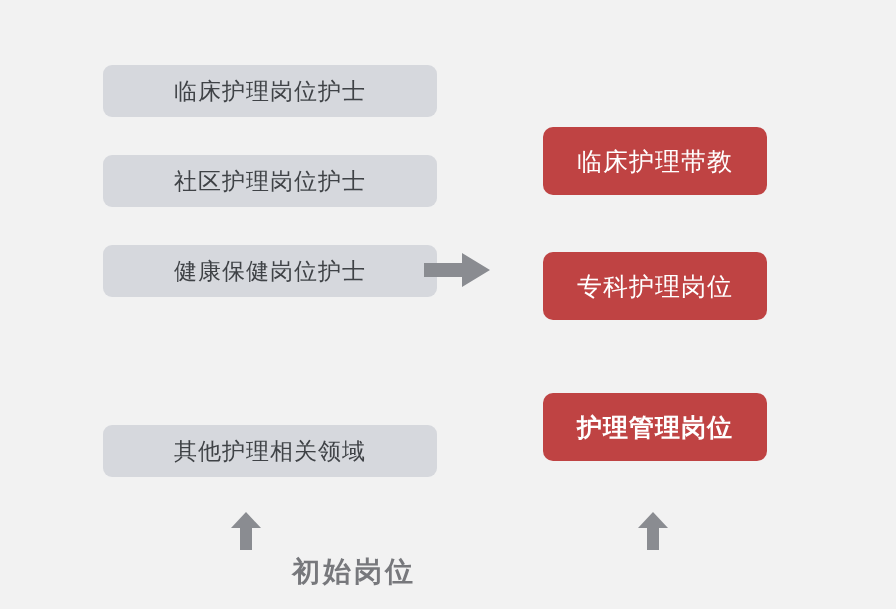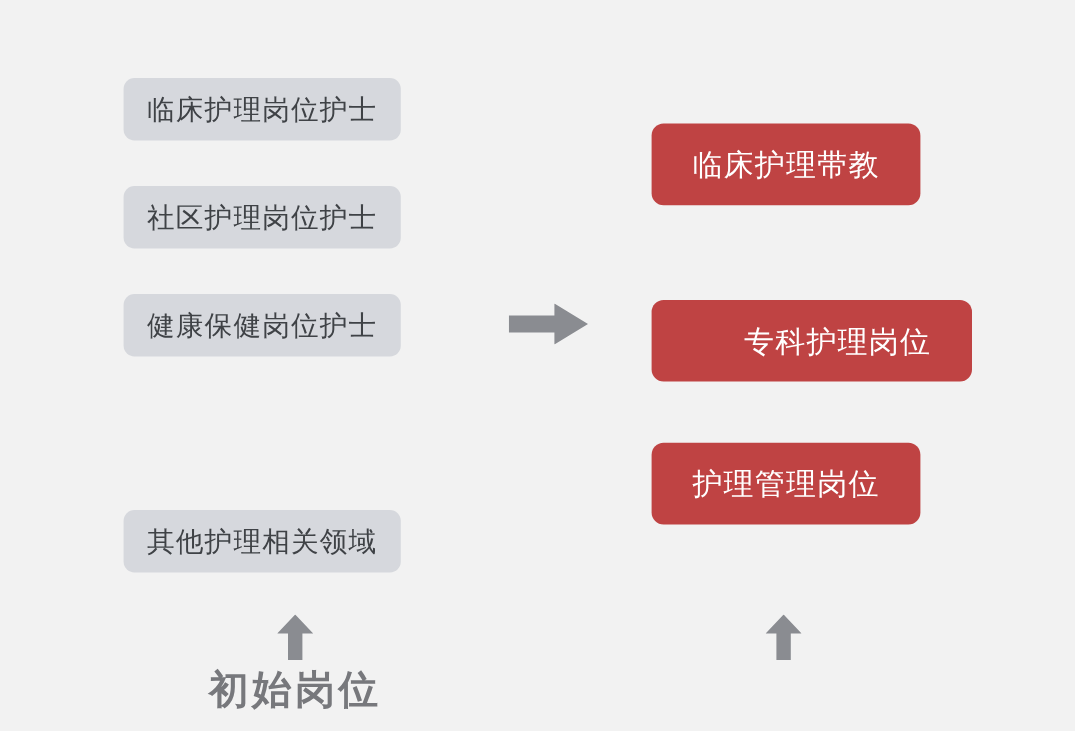--- a/index.html
+++ b/index.html
@@ -20,21 +20,21 @@
     height: 609px;
     background: #f2f2f2;
   }
   #group-initial  { left: 74px;  width: 337px; }
   #group-develop  { left: 499px; width: 307px; }
 
   
   .node-gray {
     position: absolute;
     left: 103px;
-    width: 231px;
+    width: 334px;
     height: 52px;
     background: #d6d8dd;
     border-radius: 9px;
     display: flex;
     align-items: center;
     justify-content: center;
     color: #3f4246;
     font-size: 23px;
     letter-spacing: 1px;
     white-space: nowrap;
@@ -53,24 +53,25 @@
     height: 68px;
     background: #bf4343;
     border-radius: 10px;
     display: flex;
     align-items: center;
     justify-content: center;
     color: #ffffff;
     font-size: 25px;
     letter-spacing: 1px;
     white-space: nowrap;
+    margin-top: 24px;
   }
   .r1 { top: 103px; }
-  .r2 { top: 250px; padding-left: 43px; }
-  .r3 { top: 369px; }
+  .r2 { top: 228px; }
+  .r3 { top: 369px; font-weight: bold; }
 
   
   #flow-arrow {
     position: absolute;
     left: 424px;
     top: 253px;
     width: 66px;
     height: 34px;
   }
 
@@ -82,22 +83,22 @@
     top: 512px;
   }
   #up-arrow-initial { left: 231px; }
   #up-arrow-develop { left: 638px; }
 
   
   .caption {
     position: absolute;
     top: 553px;
     width: 340px;
-    text-align: center;
-    font-size: 33px;
+    text-align: right;
+    font-size: 28px;
     font-weight: bold;
     color: #77787c;
     letter-spacing: 3px;
     white-space: nowrap;
   }
   #caption-initial { left: 76px; }
   #caption-develop { left: 483px; }
 </style>
 </head>
 <body>

